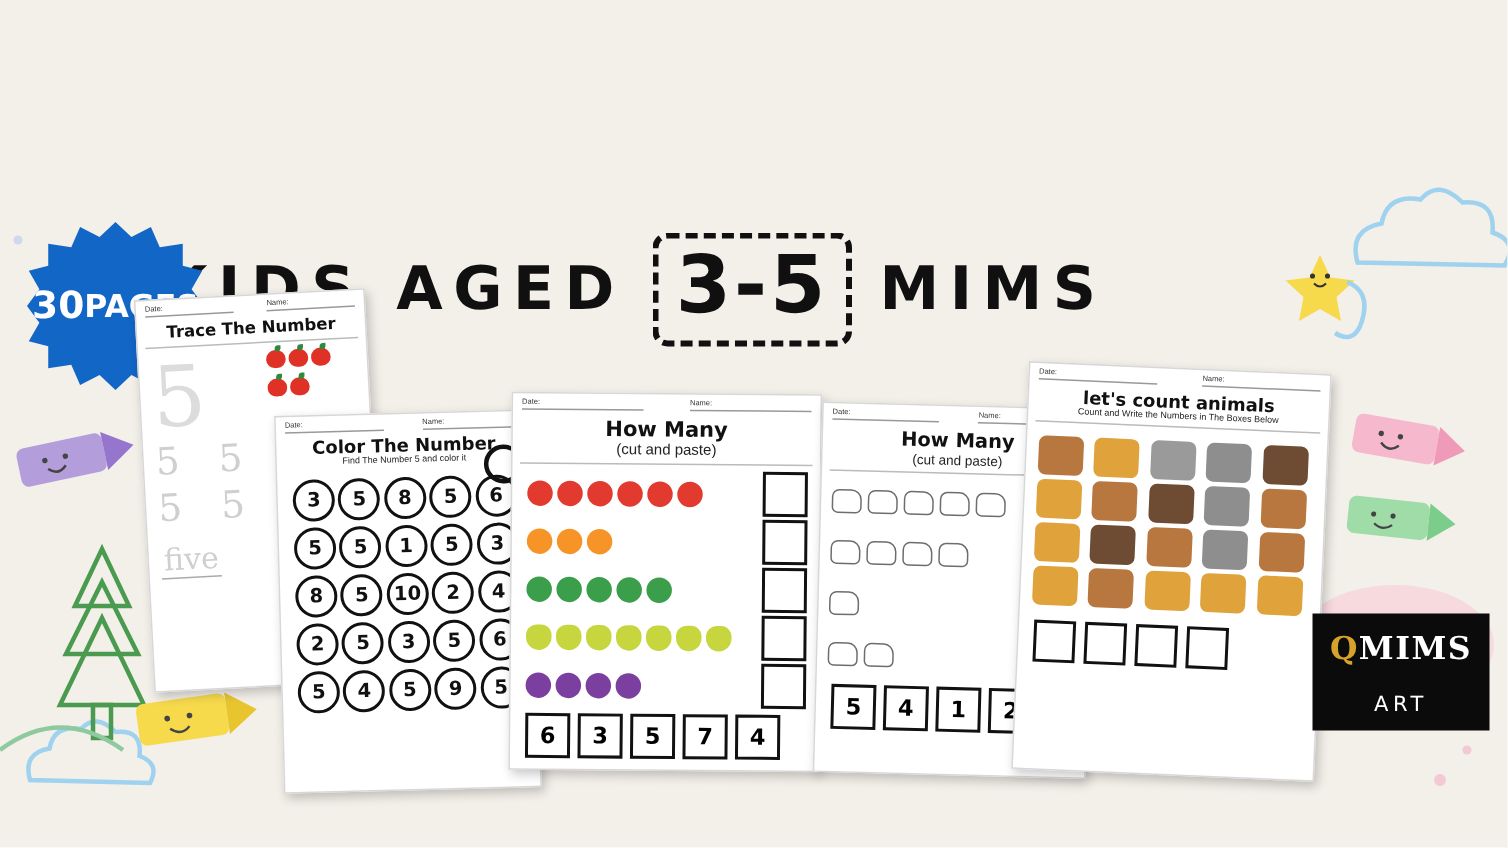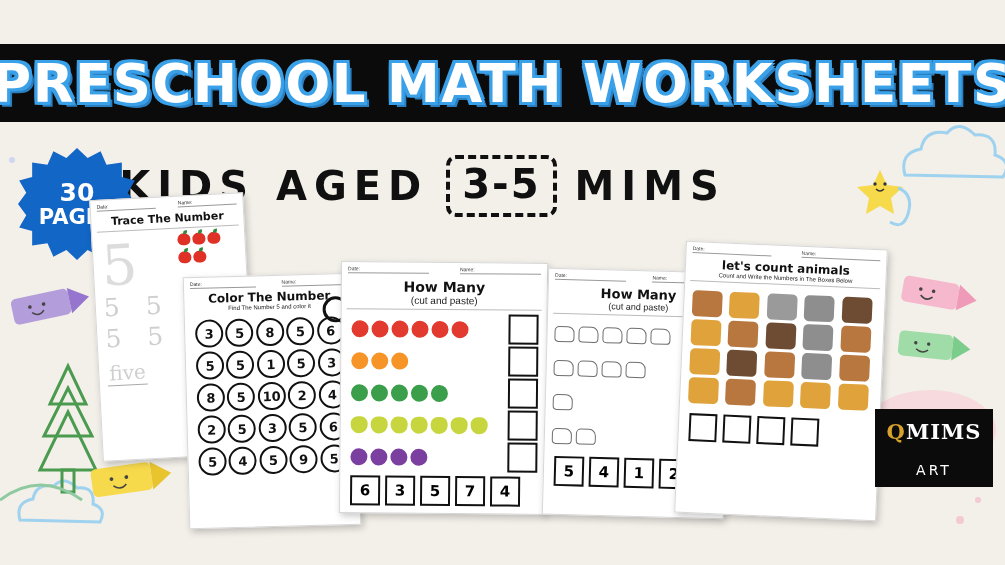--- a/index.html
+++ b/index.html
@@ -74,37 +74,36 @@
     font-size: 40px;
     letter-spacing: 7px;
     color: #101010;
   }
   .age-box {
     border: 4px dashed #101010;
     border-radius: 10px;
     padding: 4px 12px 8px 12px;
     font-family: "DejaVu Sans", sans-serif;
     font-weight: bold;
-    font-size: 40px;
+    font-size: 53px;
     letter-spacing: 2px;
     color: #101010;
     line-height: 1.05;
   }
 
   
   .badge {
     position: absolute;
     left: 18px;
     top: 148px;
     width: 118px;
     height: 112px;
     background: #1266c6;
     color: #fff;
     display: flex;
-    flex-direction: column;
     align-items: center;
     justify-content: center;
     line-height: 1.05;
     clip-path: polygon(
       50% 0%, 59% 9%, 70% 3%, 75% 15%, 88% 13%, 88% 26%, 99% 29%, 93% 40%,
       100% 50%, 93% 60%, 99% 71%, 88% 74%, 88% 87%, 75% 85%, 70% 97%, 59% 91%,
       50% 100%, 41% 91%, 30% 97%, 25% 85%, 12% 87%, 12% 74%, 1% 71%, 7% 60%,
       0% 50%, 7% 40%, 1% 29%, 12% 26%, 12% 13%, 25% 15%, 30% 3%, 41% 9%);
     font-family: "DejaVu Sans", sans-serif;
     font-weight: bold;
@@ -328,23 +327,20 @@
         <circle cx="27" cy="14" r="1.7" fill="#333"></circle>
       <path d="M18 19 q4 4 8 0" stroke="#333" stroke-width="1.4" fill="none"></path>
       <path d="M40 18 q16 6 10 26 q-5 16 -18 8" fill="none" stroke="#9ed2ef" stroke-width="3"></path>
     </g>
 
     <circle cx="960" cy="520" r="4" fill="#f3c9d4"></circle>
     <circle cx="978" cy="500" r="3" fill="#f3c9d4"></circle>
     <circle cx="12" cy="160" r="3" fill="#cfd8f0"></circle>
   </svg>
 
-  <div class="bar bar-top">
-    <span class="title-text">PRESCHOOL MATH WORKSHEETS</span>
-  </div>
 
   <div class="subtitle-row">
     <span class="subtitle-word">KIDS AGED</span>
     <span class="age-box">3-5</span>
     <span class="subtitle-word">MIMS</span>
   </div>
 
   <div class="badge">
     <span class="b1">30</span>
     <span class="b2">PAGES</span>

